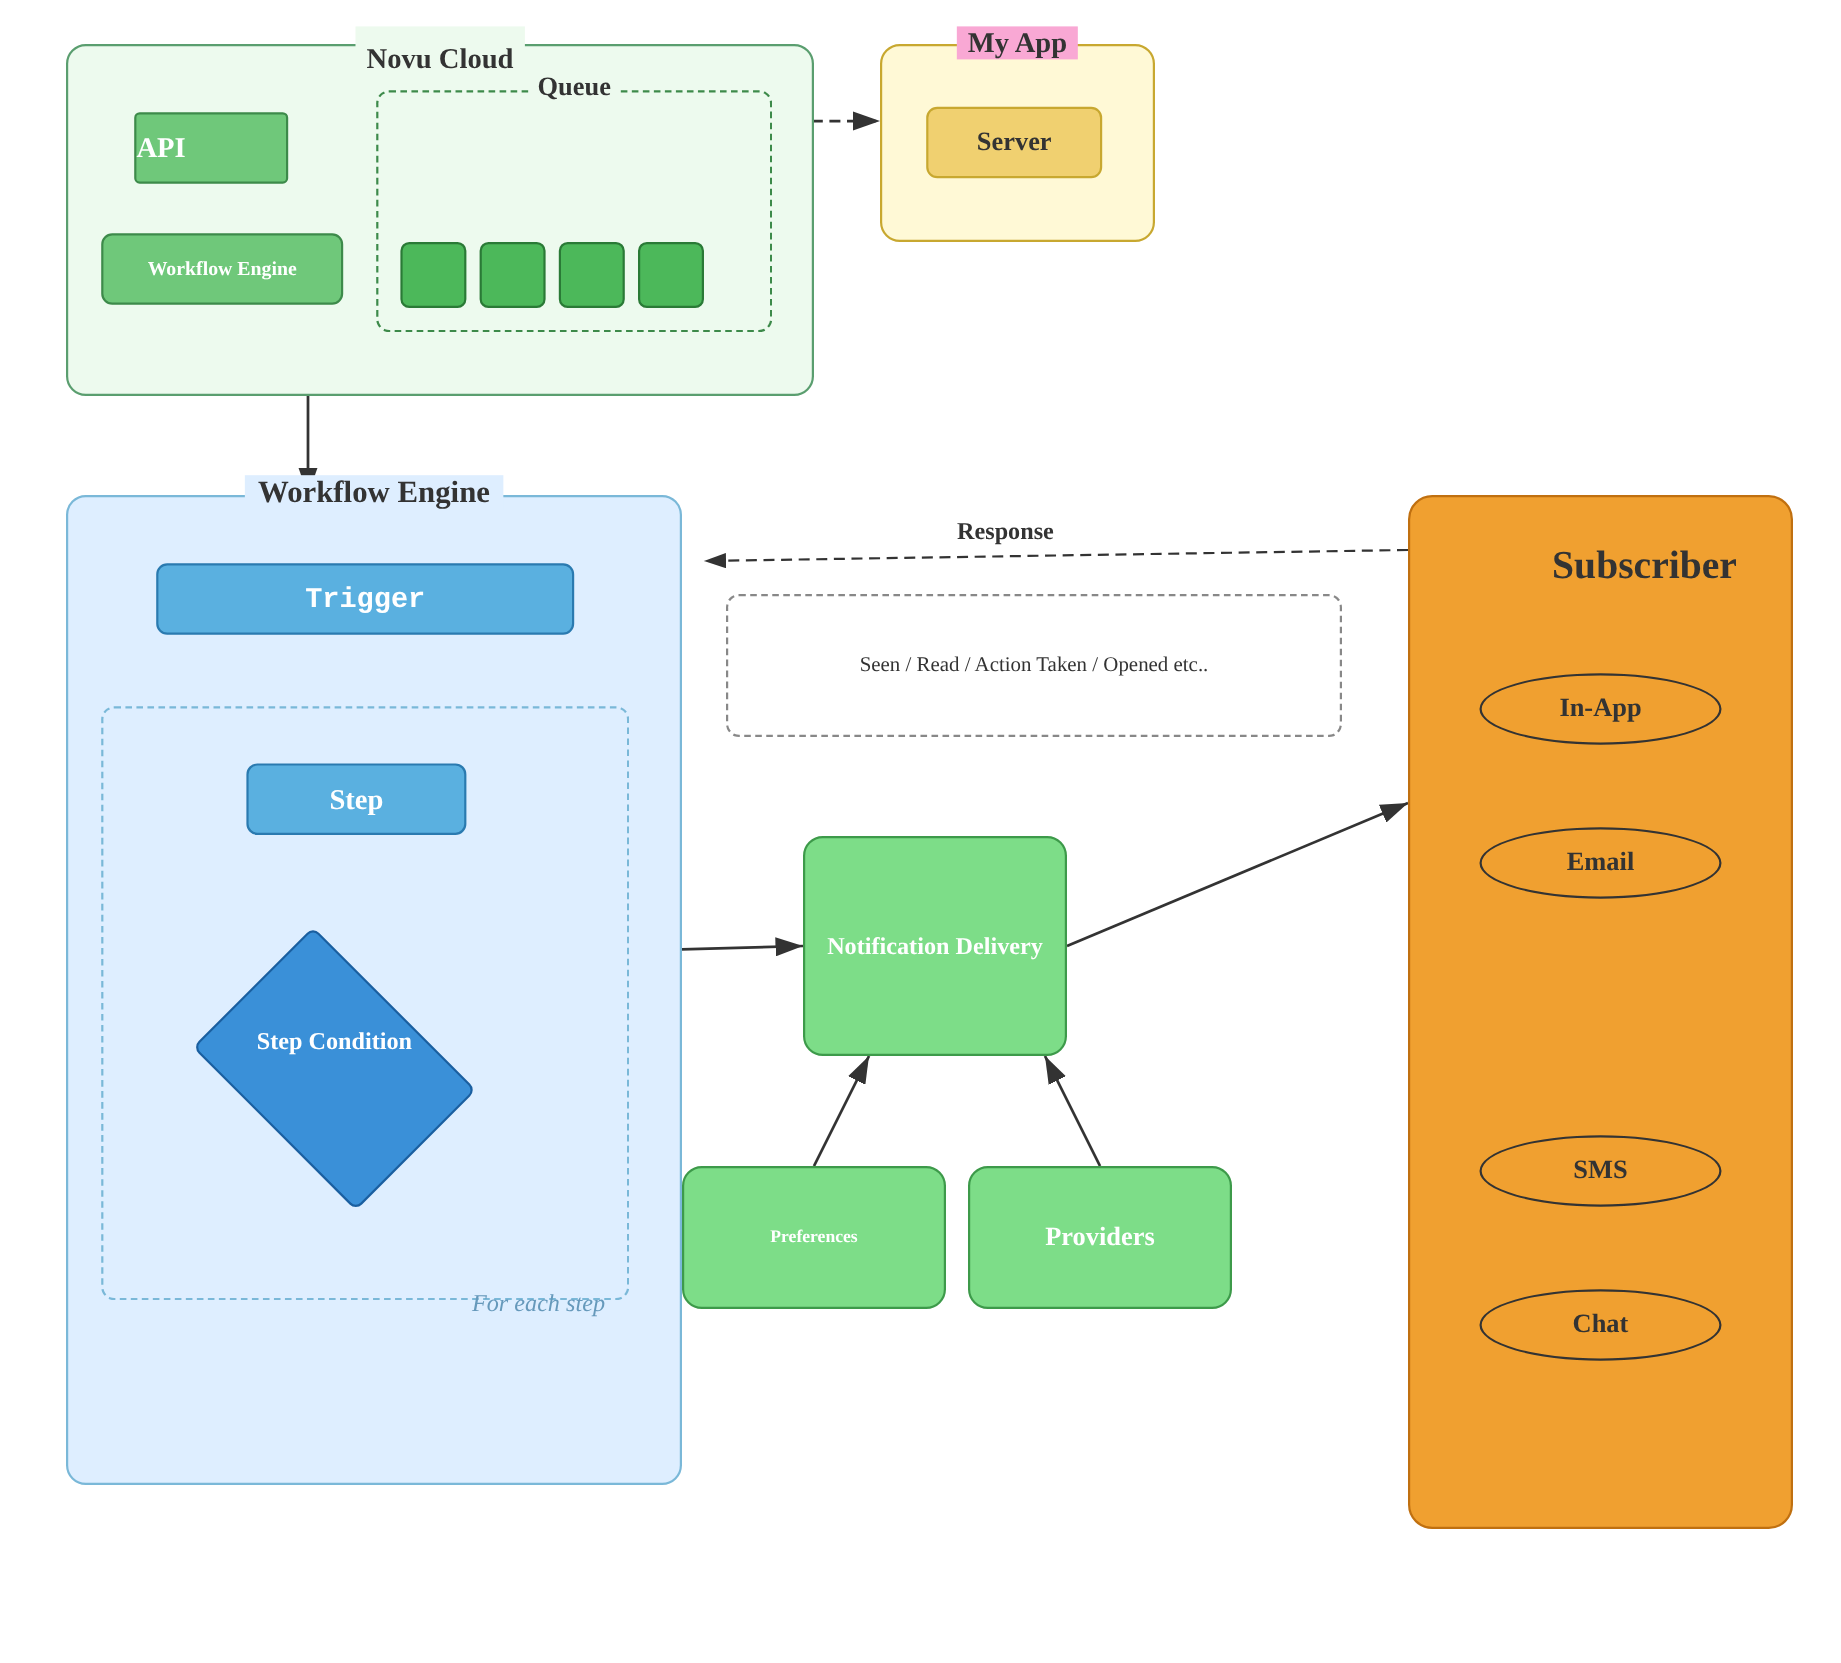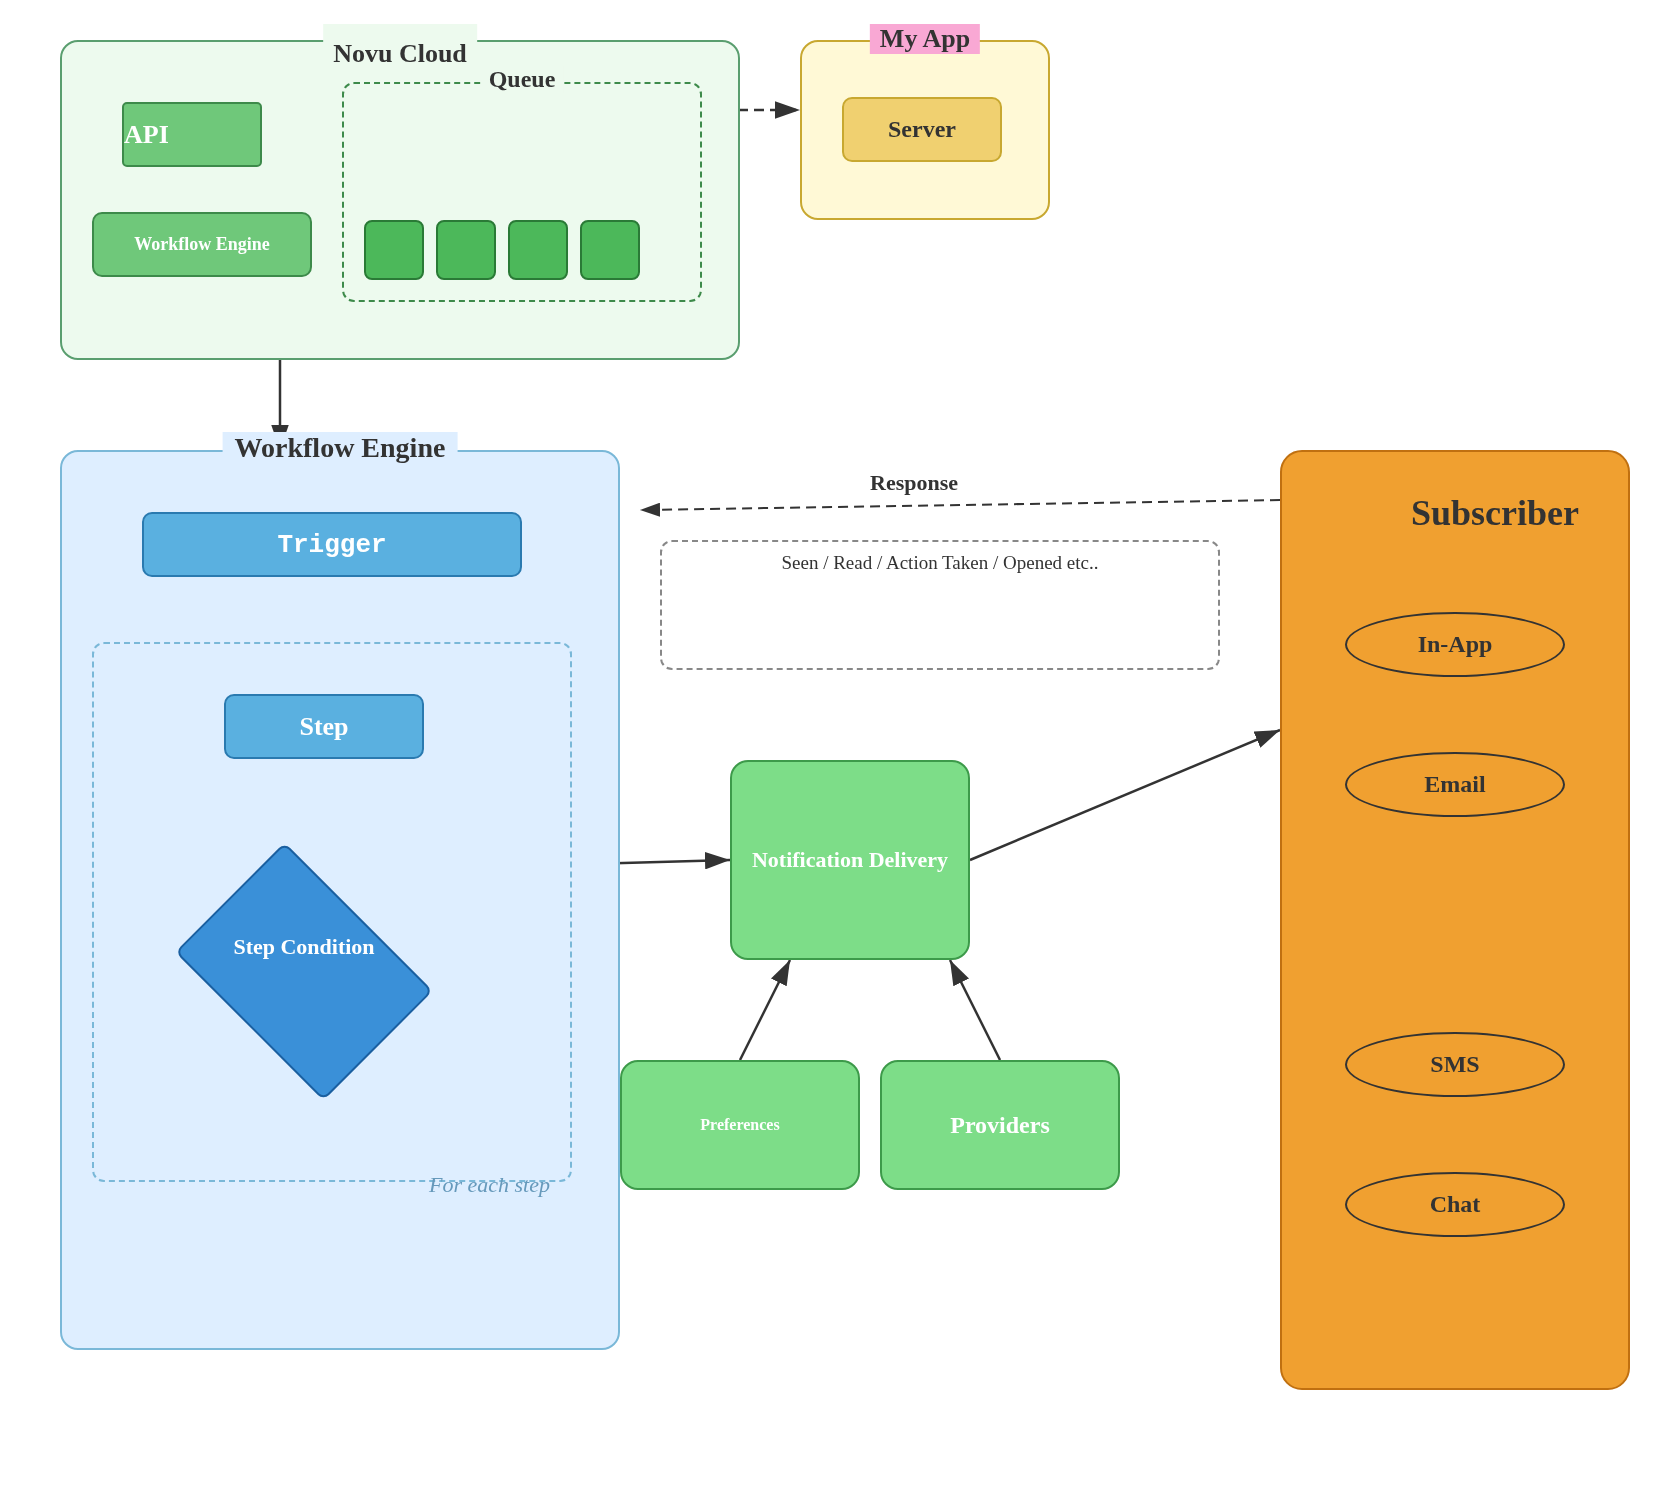--- a/index.html
+++ b/index.html
@@ -315,21 +315,21 @@
 
     
     .response-box {
       position: absolute;
       top: 540px; left: 660px;
       width: 560px;
       height: 120px;
       border: 2px dashed #888;
       border-radius: 12px;
       background: transparent;
-      display: flex; justify-content: center;
+      display: flex; align-items: center; justify-content: center;
       font-size: 19px;
       color: #333;
       text-align: center;
       padding: 10px;
       font-family: Liberation Serif, serif;
     }
 
     
     .arrows-svg {
       position: absolute;

